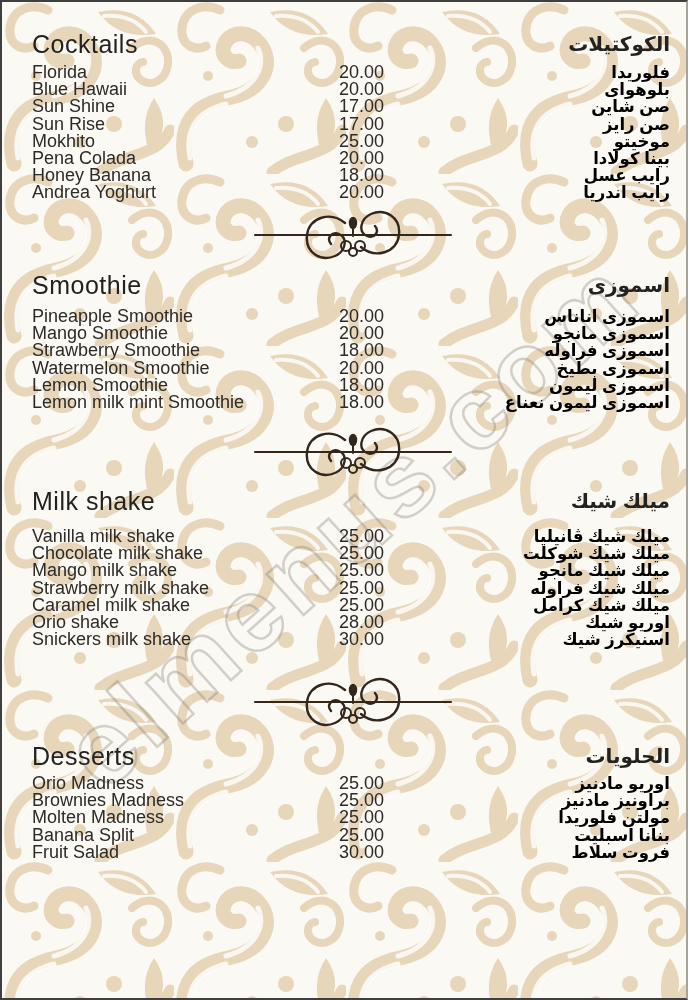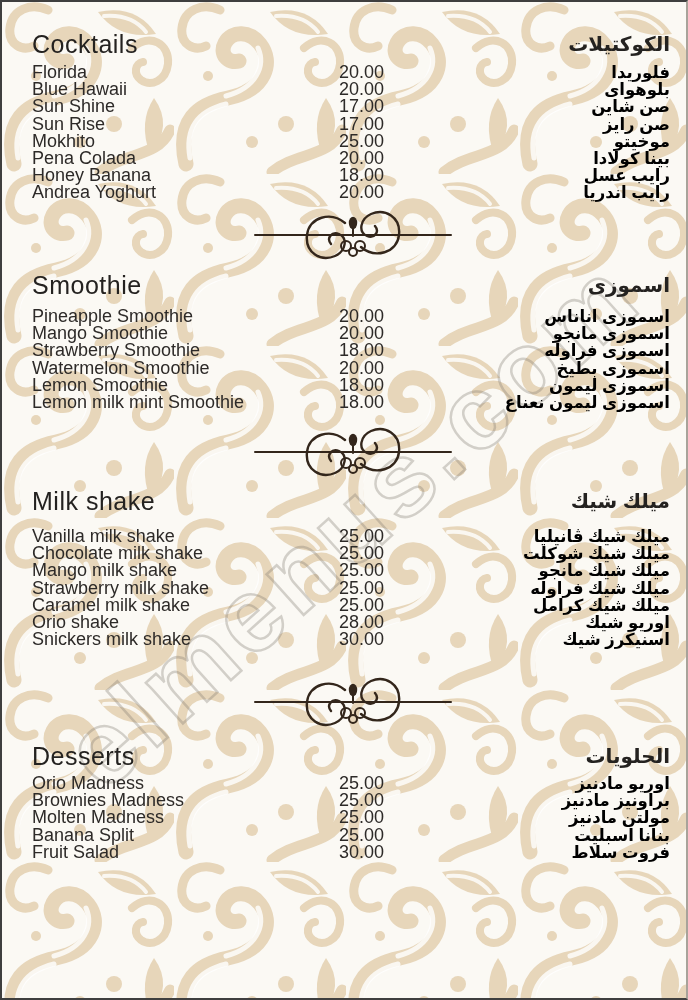--- a/index.html
+++ b/index.html
@@ -241,21 +241,21 @@
 
   <li class="item-row">
     <span class="item-en">Brownies Madness</span>
     <span class="item-price">25.00</span>
     <span class="item-ar">براونيز مادنيز</span>
   </li>
 
   <li class="item-row">
     <span class="item-en">Molten Madness</span>
     <span class="item-price">25.00</span>
-    <span class="item-ar">مولتن مادنيز</span>
+    <span class="item-ar">مولتن فلوريدا</span>
   </li>
 
   <li class="item-row">
     <span class="item-en">Banana Split</span>
     <span class="item-price">25.00</span>
     <span class="item-ar">بنانا اسبليت</span>
   </li>
 
   <li class="item-row">
     <span class="item-en">Fruit Salad</span>

